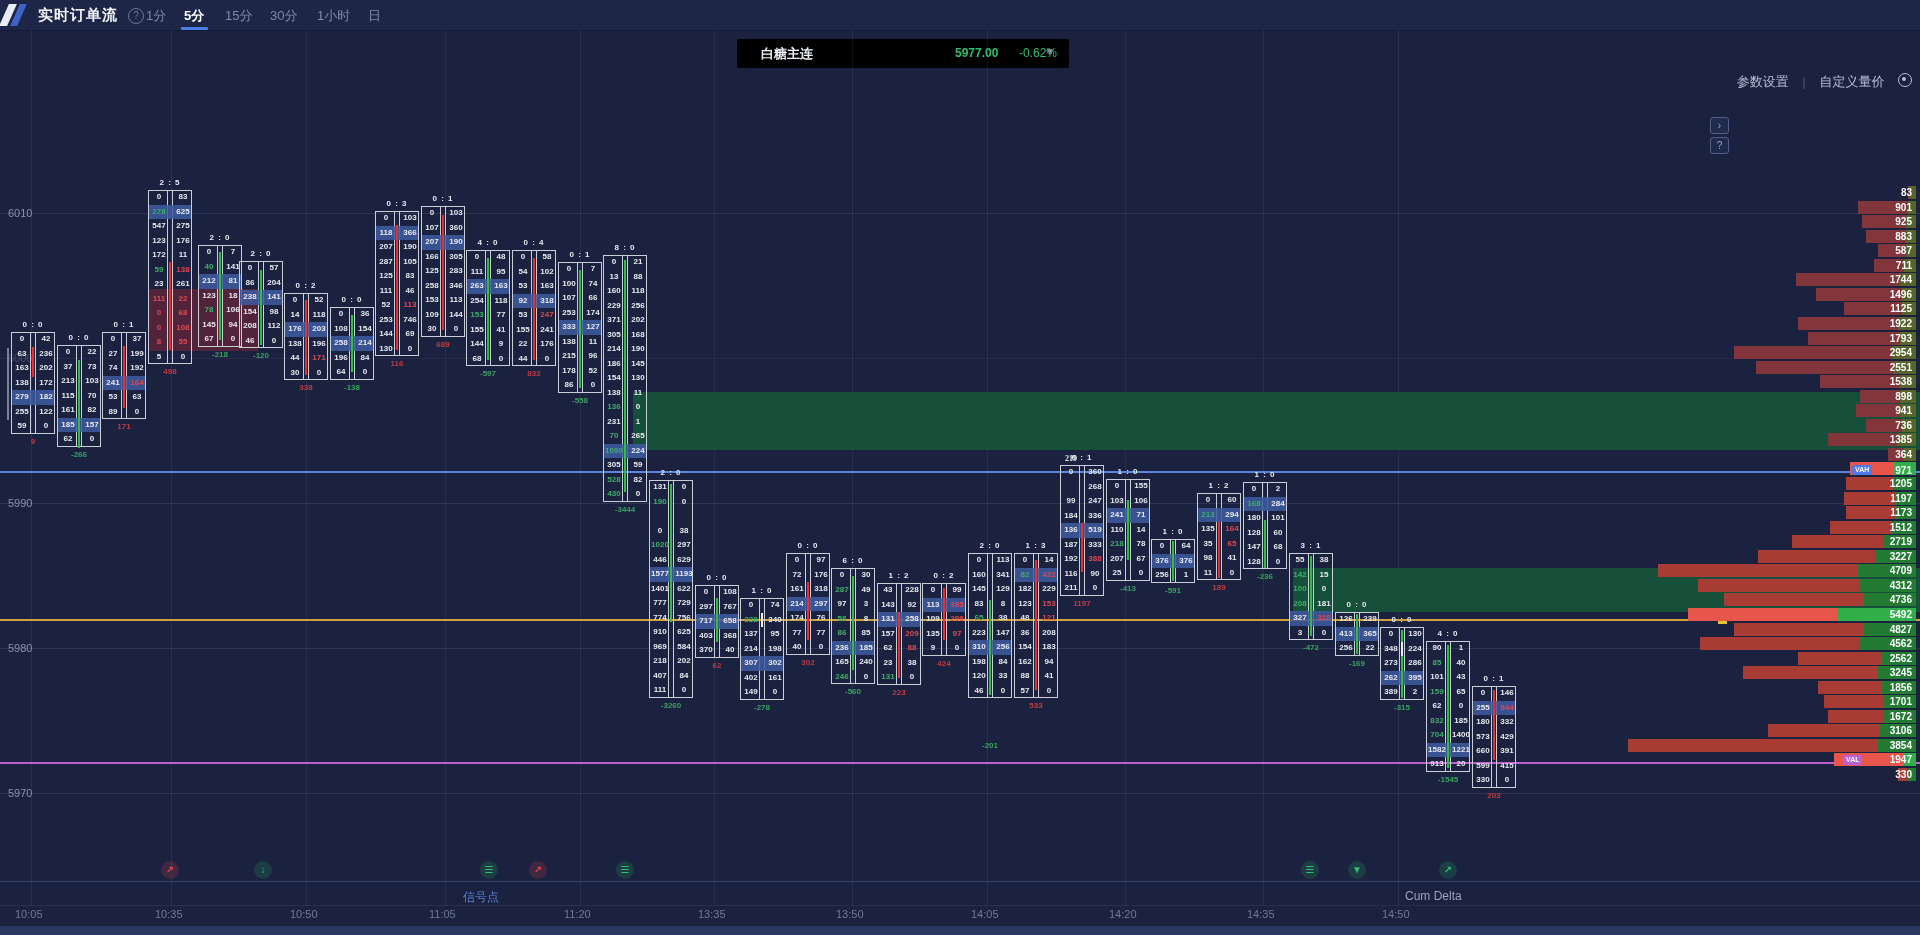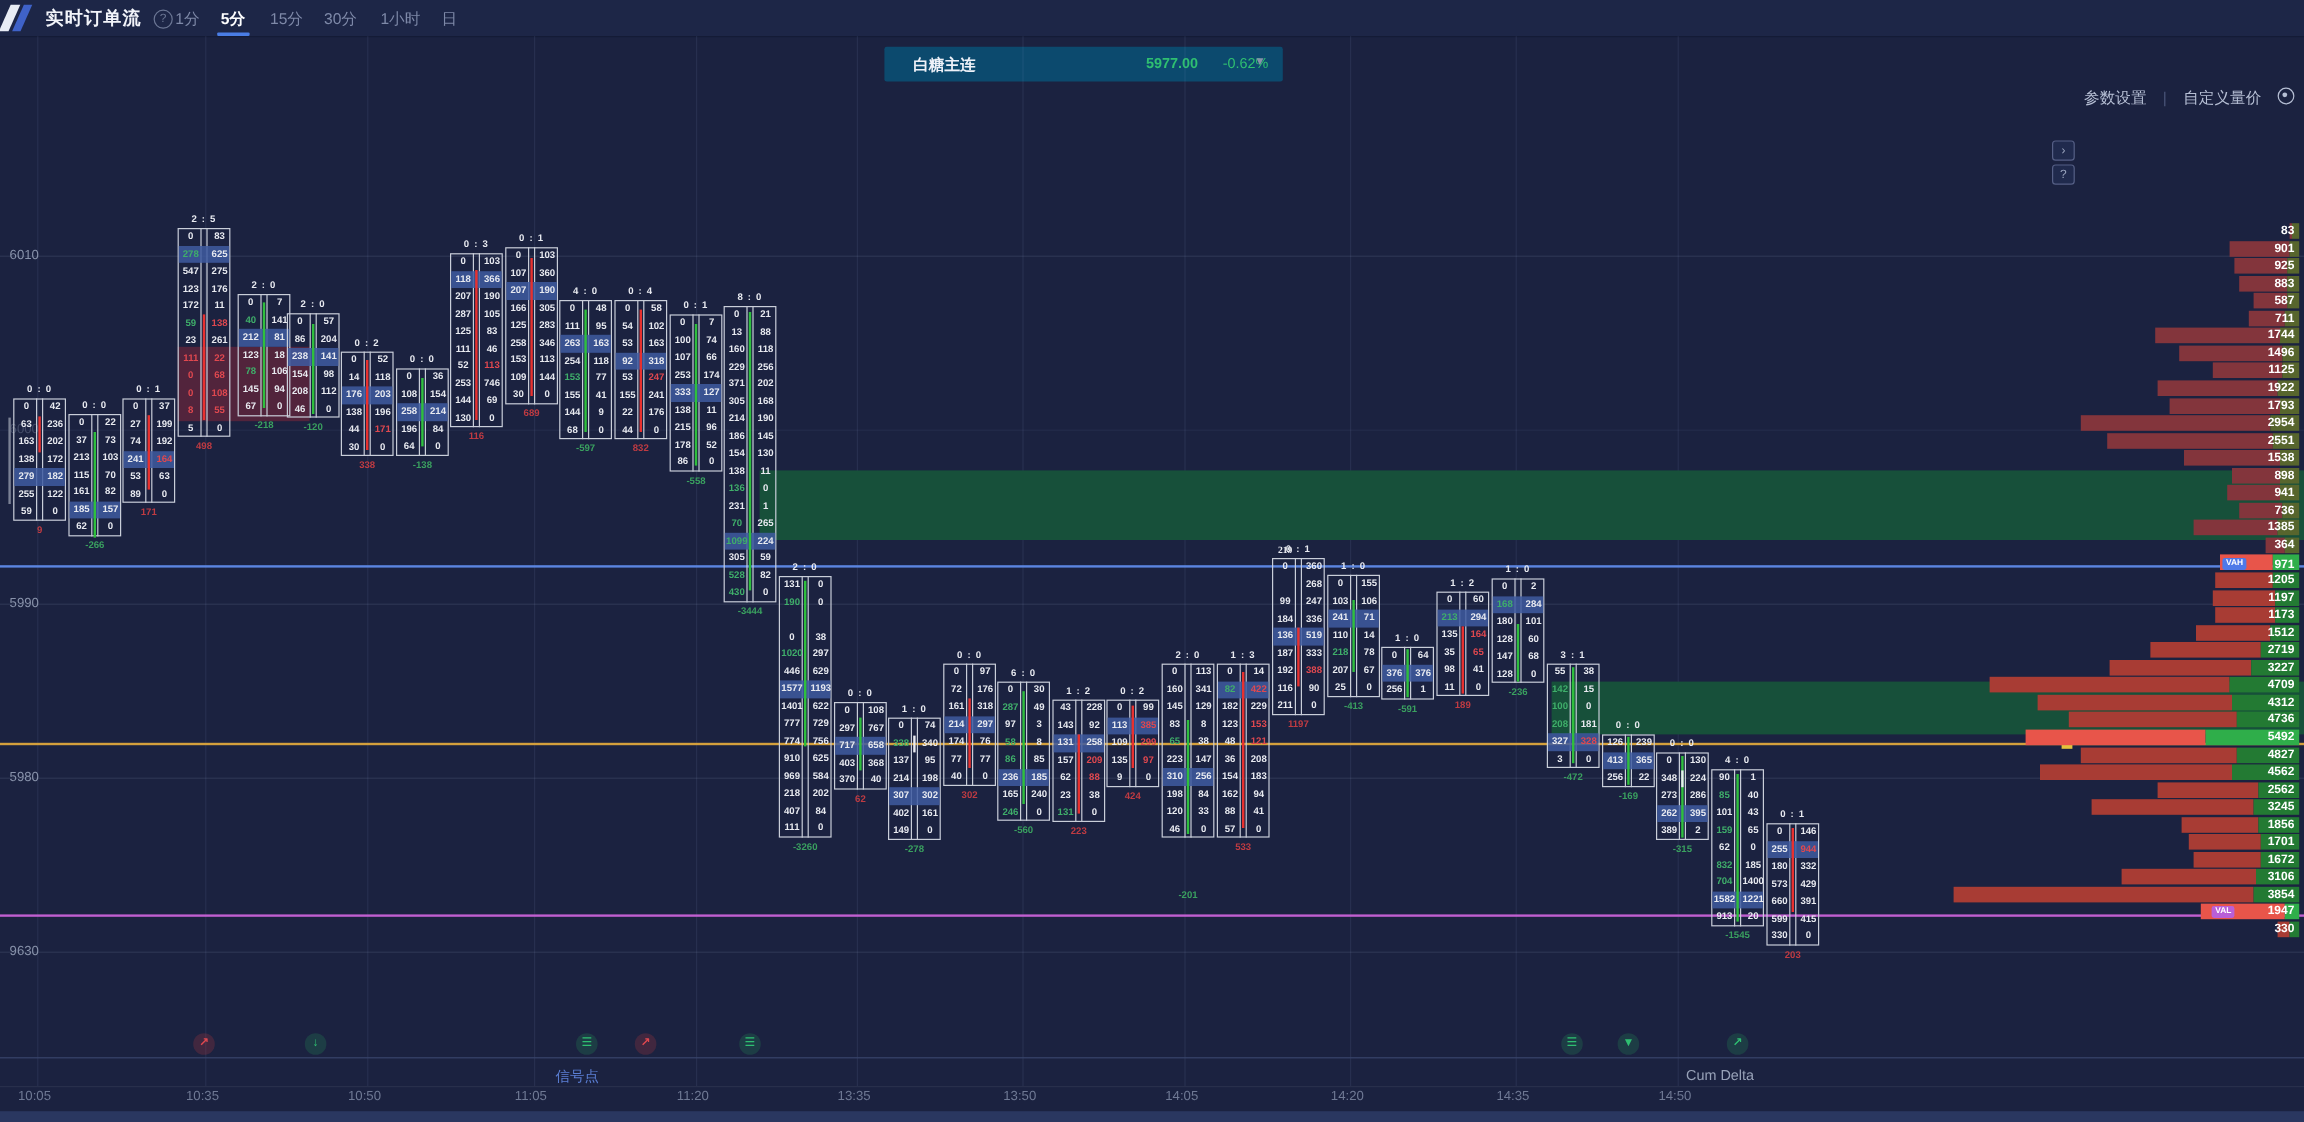--- a/index.html
+++ b/index.html
@@ -10,21 +10,21 @@
   #logo{position:absolute;left:2px;top:3px;width:26px;height:24px;}
   #logo .l1{position:absolute;left:2px;top:1px;width:8px;height:22px;background:#e8ecf5;transform:skewX(-24deg);}
   #logo .l2{position:absolute;left:13px;top:1px;width:7px;height:22px;background:#3f62c8;transform:skewX(-24deg);}
   #title{position:absolute;left:38px;top:6px;font-size:15px;font-weight:bold;color:#f2f4fa;letter-spacing:1px;}
   #help{position:absolute;left:128px;top:8px;width:14px;height:14px;border:1px solid #6b7694;border-radius:50%;
         color:#6b7694;font-size:10px;text-align:center;line-height:14px;}
   .tab{position:absolute;top:7px;font-size:13px;color:#7e89a8;cursor:pointer;}
   .tab.active{color:#ffffff;font-weight:bold;}
   #tab-underline{position:absolute;left:181px;top:27px;width:27px;height:3px;background:#4a7de5;border-radius:1px;}
   
-  #pill{position:absolute;left:737px;top:39px;width:332px;height:29px;background:#0c4a6e;border-radius:2px;}
+  #pill{position:absolute;left:737px;top:39px;width:332px;height:29px;background:#000000;border-radius:2px;}
   #pill .sym{position:absolute;left:24px;top:6px;font-size:13px;font-weight:bold;color:#eef1f8;}
   #pill .price{position:absolute;left:218px;top:7px;font-size:12px;font-weight:bold;color:#2fbf71;}
   #pill .pct{position:absolute;left:282px;top:7px;font-size:12px;color:#2fbf71;}
   #pill .chev{position:absolute;left:308px;top:7px;font-size:10px;color:#8892aa;}
   
   #toolbar{position:absolute;right:8px;top:72px;font-size:13px;color:#b6bfd4;}
   #toolbar span{margin-left:10px;}
   #gearwrap{display:inline-block;width:12px;height:12px;border:1px solid #b6bfd4;border-radius:50%;position:relative;top:1px;}
   #gearwrap i{position:absolute;left:3px;top:3px;width:4px;height:4px;border-radius:50%;background:#b6bfd4;}
   .sidebtn{position:absolute;left:1710px;width:17px;height:15px;border:1px solid #555f85;border-radius:3px;
@@ -104,21 +104,21 @@
       <div class="gridv" style="left: 1398px;"></div>
       <div class="gridh" style="top: 213px; opacity: 1;"></div>
       <div class="yaxis" style="top: 207px; opacity: 1;">6010</div>
       <div class="gridh" style="top: 358px; opacity: 0.5;"></div>
       <div class="yaxis" style="top: 352px; opacity: 0.35;">6000</div>
       <div class="gridh" style="top: 503px; opacity: 1;"></div>
       <div class="yaxis" style="top: 497px; opacity: 1;">5990</div>
       <div class="gridh" style="top: 648px; opacity: 1;"></div>
       <div class="yaxis" style="top: 642px; opacity: 1;">5980</div>
       <div class="gridh" style="top: 793px; opacity: 1;"></div>
-      <div class="yaxis" style="top: 787px; opacity: 1;">9630</div>
+      <div class="yaxis" style="top: 787px; opacity: 1;">5970</div>
       <div class="zone" style="left: 633px; top: 392px; width: 1287px; height: 58px; background: rgb(23, 80, 58);"></div>
       <div class="zone" style="left: 1293px; top: 568px; width: 627px; height: 44px; background: rgb(23, 80, 58);"></div>
       <div class="zone" style="left: 148px; top: 289px; width: 110px; height: 62px; background: rgba(150, 40, 55, 0.45);"></div>
       <div class="hline" style="left: 0px; top: 471px; width: 1920px; height: 1.5px; background: rgb(91, 133, 224);"></div>
       <div class="hline" style="left: 0px; top: 619px; width: 1920px; height: 1.5px; background: rgb(212, 160, 60);"></div>
       <div class="hline" style="left: 0px; top: 762px; width: 1920px; height: 1.5px; background: rgb(192, 95, 208);"></div>
       <div class="marker" style="left: 1718px; top: 615px;"></div>
       <div style="position: absolute; left: 0px; top: 0px;">
         <div class="chead" style="left: 11px; top: 320px;">0 : 0</div>
         <div class="candle-box" style="left: 11px; top: 332px; width: 44px; height: 101.5px;"></div>

